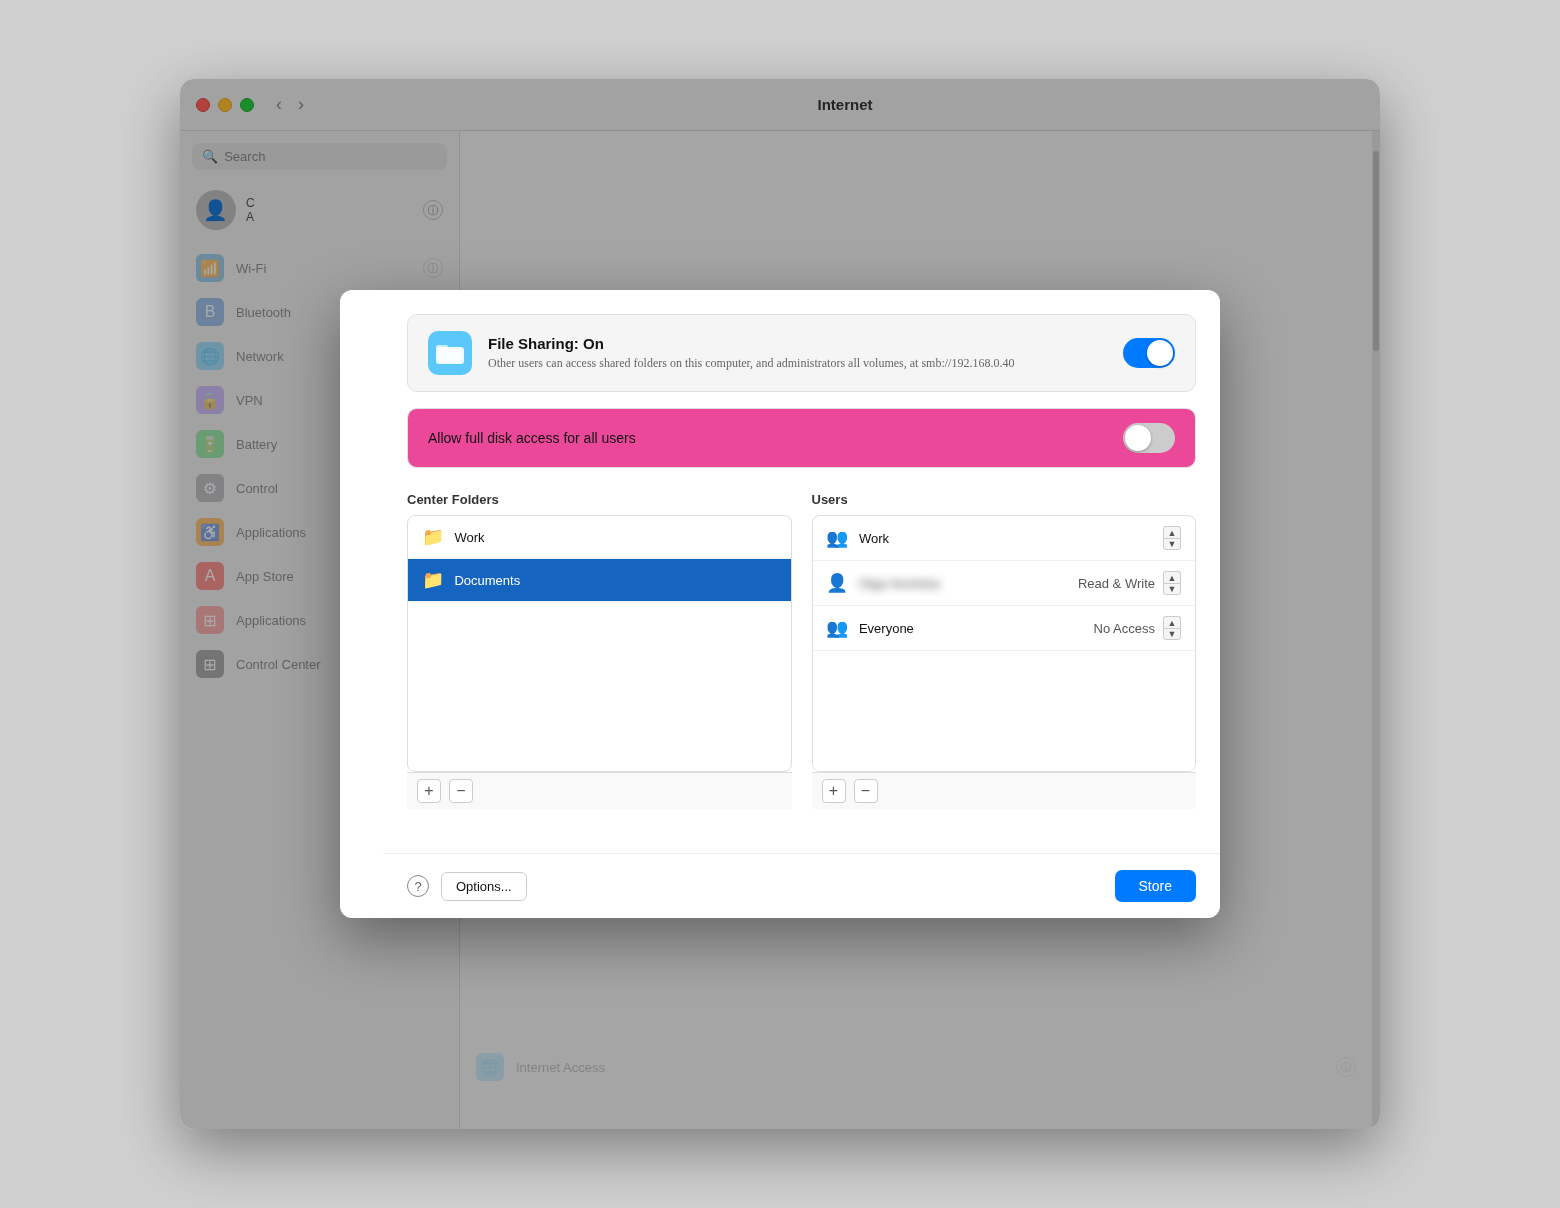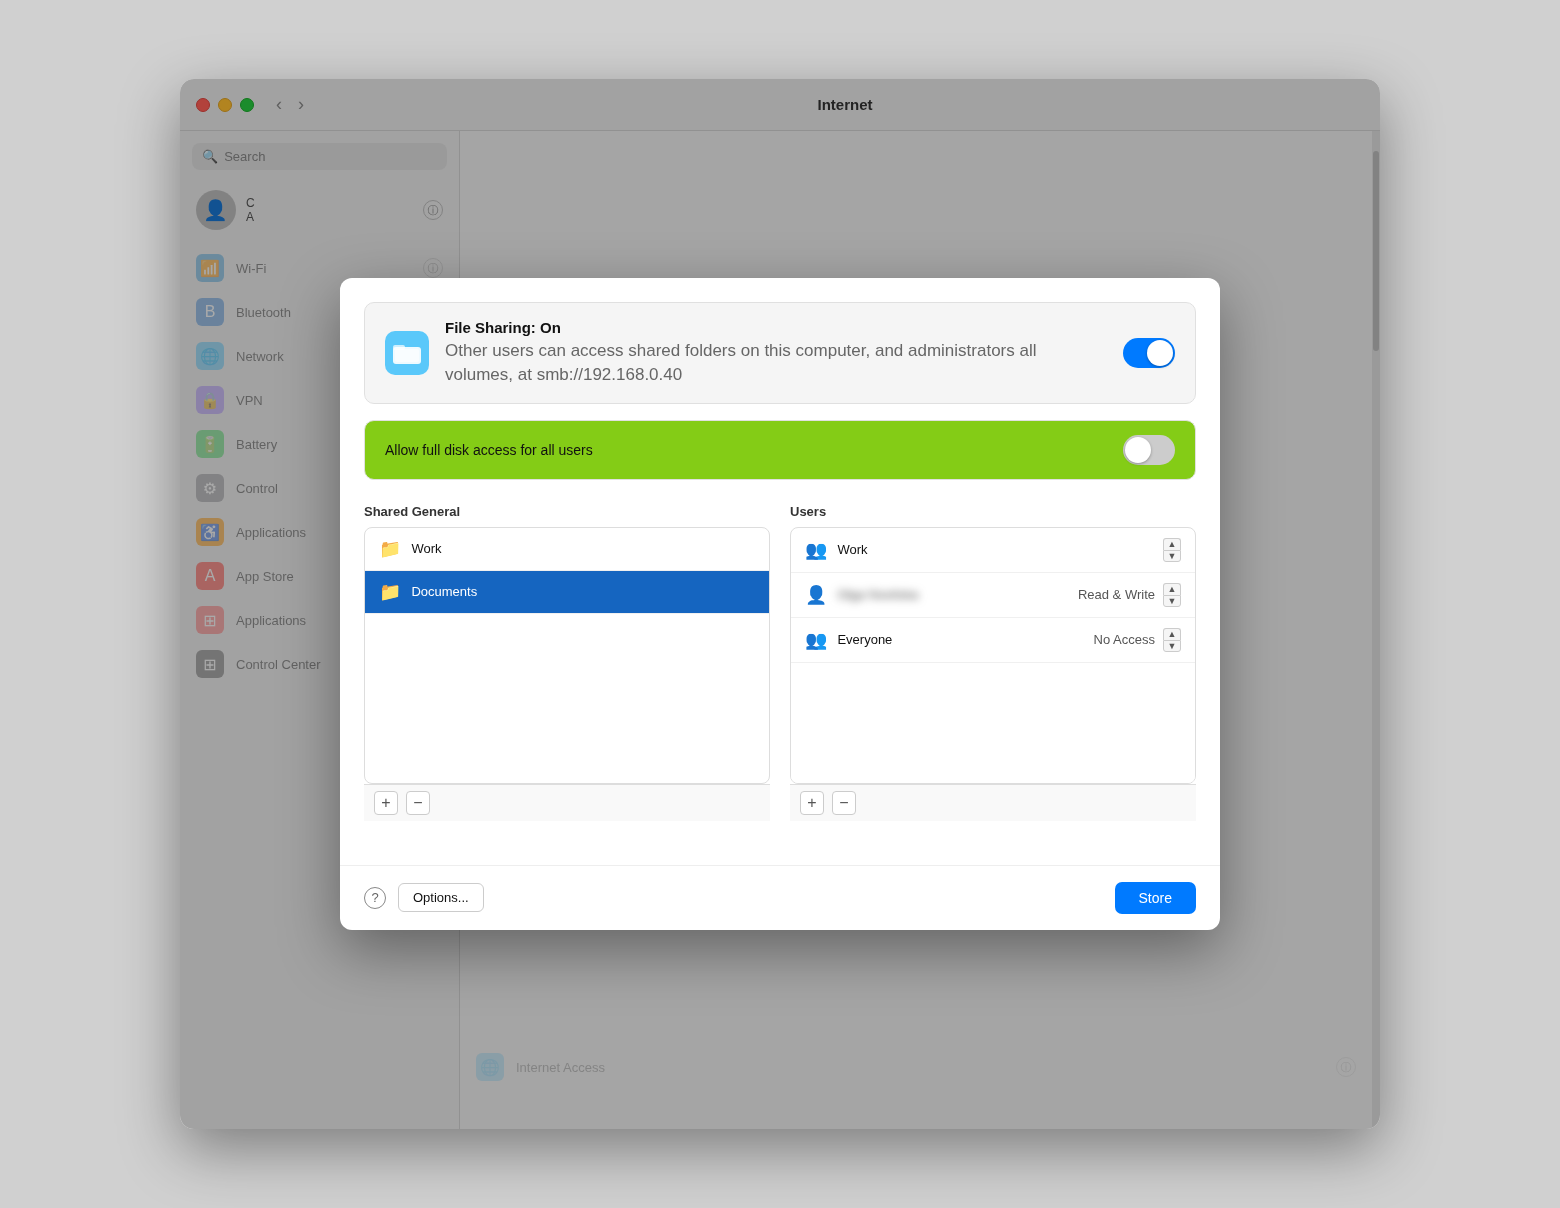--- a/index.html
+++ b/index.html
@@ -230,20 +230,21 @@
 
     
     .modal {
       width: 880px;
       background: white;
       border-radius: 12px;
       box-shadow: 0 20px 60px rgba(0,0,0,0.4);
       overflow: hidden;
       display: flex;
       flex-direction: column;
+      padding-left: 43px;
     }
 
     .modal-body {
       padding: 24px;
       flex: 1;
     }
 
     
     .file-sharing-header {
       background: #f5f5f5;
@@ -271,23 +272,24 @@
     .fs-info { flex: 1; }
 
     .fs-title {
       font-size: 15px;
       font-weight: 600;
       color: #111;
       margin-bottom: 3px;
     }
 
     .fs-desc {
-      font-size: 17px;
+      font-size: 12px;
       color: #666;
       line-height: 1.4;
+      font-family: Liberation Serif, serif;
     }
 
     
     .toggle {
       width: 52px;
       height: 30px;
       border-radius: 15px;
       position: relative;
       cursor: pointer;
       flex-shrink: 0;
@@ -310,21 +312,21 @@
       top: 2px;
       box-shadow: 0 1px 3px rgba(0,0,0,0.3);
       transition: left 0.2s;
     }
 
     .toggle-on .toggle-knob { left: 24px; }
     .toggle-off .toggle-knob { left: 2px; }
 
     
     .disk-access-row {
-      background: #84cc16;
+      background: #ec4899;
       border-radius: 10px;
       padding: 14px 20px;
       display: flex;
       align-items: center;
       justify-content: space-between;
       margin-bottom: 24px;
       border: 1px solid #e0e0e0;
     }
 
     .disk-access-label {
@@ -638,21 +640,21 @@
           <div class="disk-access-row">
             <span class="disk-access-label">Allow full disk access for all users</span>
             <div class="toggle toggle-off">
               <div class="toggle-knob"></div>
             </div>
           </div>
 
           <div class="two-col">
 
             <div class="col-left">
-              <div class="col-header">Shared General</div>
+              <div class="col-header">Center Folders</div>
               <div class="list-container">
                 <div class="list-item">
                   <span class="list-item-icon folder-icon">📁</span>
                   <span>Work</span>
                 </div>
                 <div class="list-item selected">
                   <span class="list-item-icon folder-icon-white">📁</span>
                   <span>Documents</span>
                 </div>
                 <div class="list-spacer"></div>

